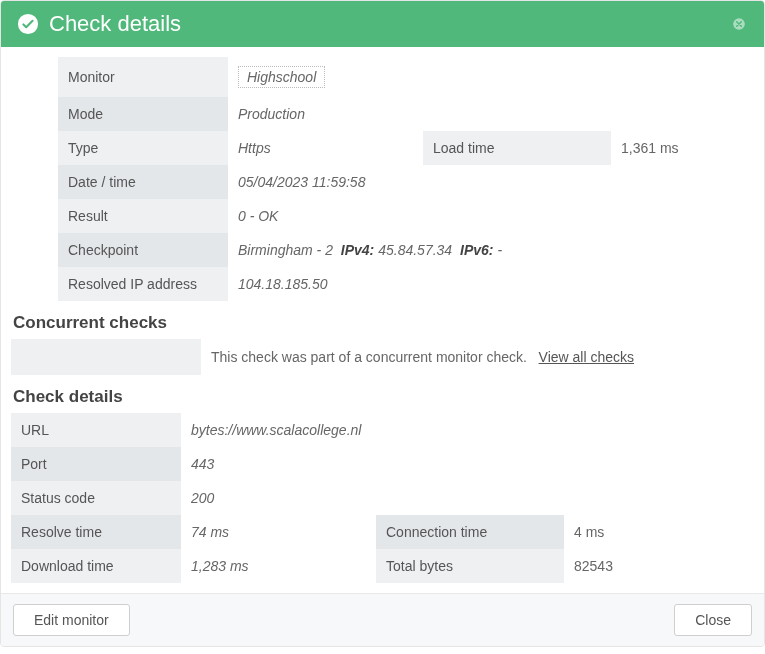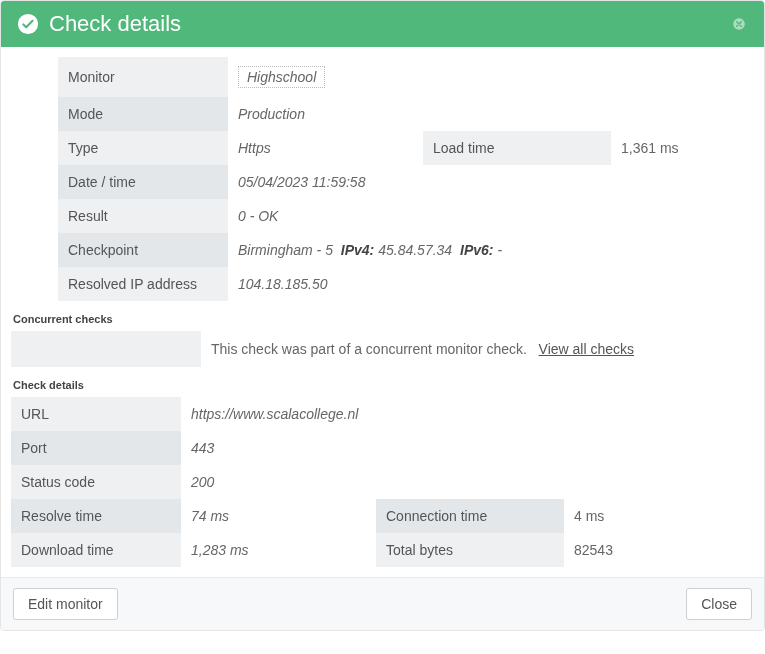--- a/index.html
+++ b/index.html
@@ -57,21 +57,21 @@
 
   .monitor-chip {
     display: inline-block;
     border: 1px dotted #bbb;
     padding: 2px 8px;
     color: #666;
     cursor: pointer;
   }
 
   .section-title {
-    font-size: 11px;
+    font-size: 17px;
     font-weight: 700;
     color: #444;
     padding: 12px 2px 6px;
   }
 
   .concurrent-row {
     display: flex;
     align-items: center;
     background: #fff;
   }
@@ -93,21 +93,21 @@
     justify-content: space-between;
     align-items: center;
     background: #f7f8f9;
     border-top: 1px solid #e9e9e9;
     padding: 10px 12px;
   }
   .btn {
     background: #fff;
     border: 1px solid #cfcfcf;
     color: #555;
-    padding: 7px 14px;
+    padding: 7px 20px;
     font-size: 14px;
     border-radius: 3px;
     cursor: pointer;
   }
 </style>
 </head>
 <body>
 
 <div class="dialog">
 
@@ -152,21 +152,21 @@
         <td class="k">Date / time</td>
         <td class="v" colspan="3">05/04/2023 11:59:58</td>
       </tr>
       <tr>
         <td class="k">Result</td>
         <td class="v" colspan="3">0 - OK</td>
       </tr>
       <tr class="alt">
         <td class="k">Checkpoint</td>
         <td class="v" colspan="3">
-          <span>Birmingham - 5</span>
+          <span>Birmingham - 2</span>
           <b style="color:#444;margin-left:4px;">IPv4:</b>
           <span>45.84.57.34</span>
           <b style="color:#444;margin-left:4px;">IPv6:</b>
           <span>-</span>
         </td>
       </tr>
       <tr>
         <td class="k">Resolved IP address</td>
         <td class="v" colspan="3">104.18.185.50</td>
       </tr>
@@ -181,21 +181,21 @@
         &nbsp;
         <a>View all checks</a>
       </div>
     </div>
 
     <div class="section-title">Check details</div>
     <table class="kv-table">
       <tbody>
           <tr>
         <td class="k">URL</td>
-        <td class="v" colspan="3">https://www.scalacollege.nl</td>
+        <td class="v" colspan="3">bytes://www.scalacollege.nl</td>
       </tr>
       <tr class="alt">
         <td class="k">Port</td>
         <td class="v" colspan="3">443</td>
       </tr>
       <tr>
         <td class="k">Status code</td>
         <td class="v" colspan="3">200</td>
       </tr>
       <tr class="alt">

